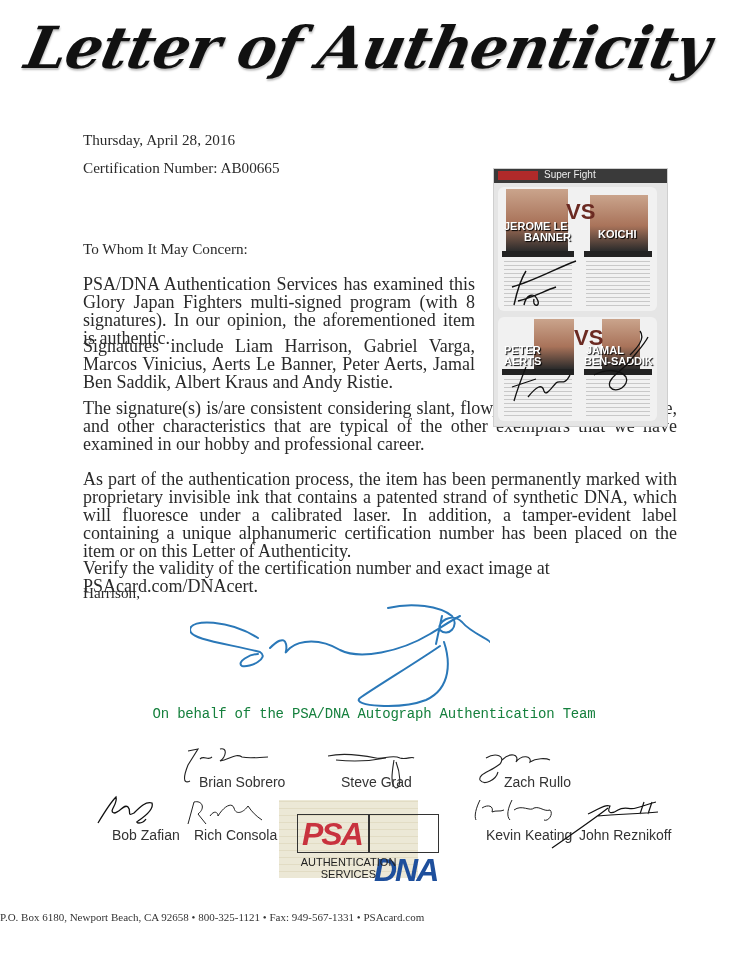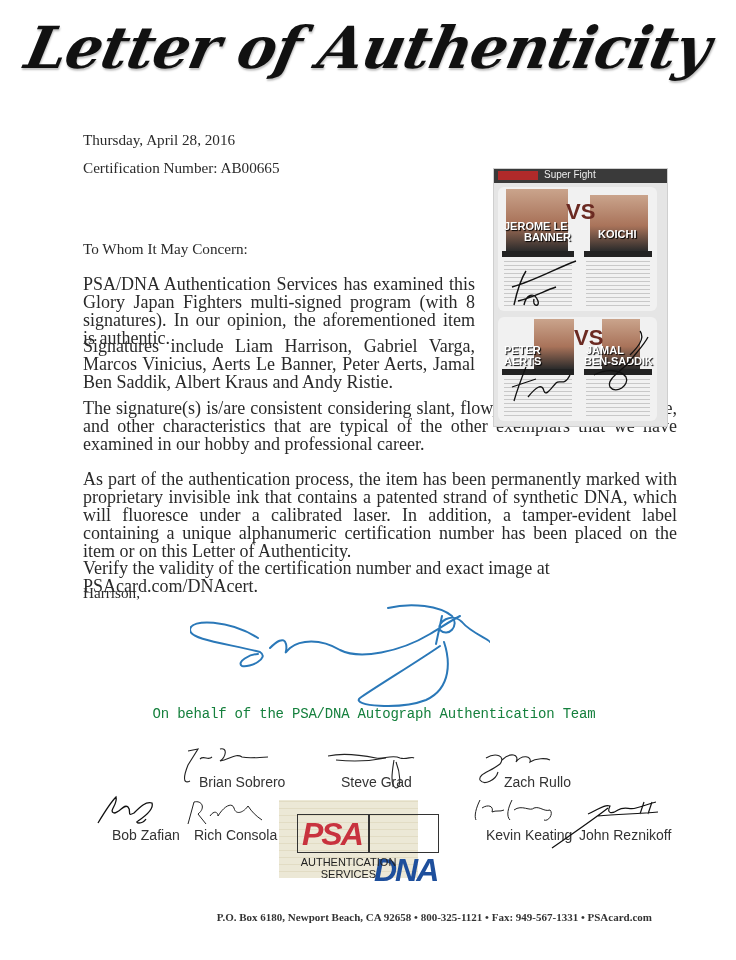--- a/index.html
+++ b/index.html
@@ -47,21 +47,21 @@
     position: absolute; left: 279px; top: 800px; width: 139px; height: 78px;
     background: repeating-linear-gradient(0deg, #ece8d6 0 6px, #e2dcc4 6px 7px),
                 #ece8d6;
   }
   .logo-box { position: absolute; left: 18px; top: 14px; width: 142px; height: 39px; border: 1.5px solid #333; }
   .logo-box .divider { position: absolute; left: 70px; top: 0; width: 1.5px; height: 100%; background: #333; }
   .logo-psa { position: absolute; left: 4px; top: 2px; font-family: "Liberation Sans", sans-serif; font-weight: bold; font-style: italic; font-size: 32px; line-height: 34px; color: #c8323e; letter-spacing: -2px; }
   .logo-dna { position: absolute; left: 76px; top: 2px; font-family: "Liberation Sans", sans-serif; font-weight: bold; font-style: italic; font-size: 32px; line-height: 34px; color: #1e4f9c; letter-spacing: -2px; margin-top: 36px; }
   .logo-sub { position: absolute; left: 0; top: 56px; width: 100%; text-align: center; font-family: "Liberation Sans", sans-serif; font-size: 11px; color: #222; }
 
-  .footer { position: absolute; left: 0; top: 911px; width: 652px; text-align: right; font-size: 11px; color: #333; font-weight: bold; }
+  .footer { position: absolute; left: 0; top: 911px; width: 652px; text-align: left; font-size: 11px; color: #333; }
 </style>
 </head>
 <body>
 
 <div class="title">Letter of Authenticity</div>
 
 <div class="text" style="left:83px; top:131px;">Thursday, April 28, 2016</div>
 <div class="text" style="left:83px; top:159px;">Certification Number: AB00665</div>
 
 <div class="text" style="left:83px; top:240px;">To Whom It May Concern:</div>

